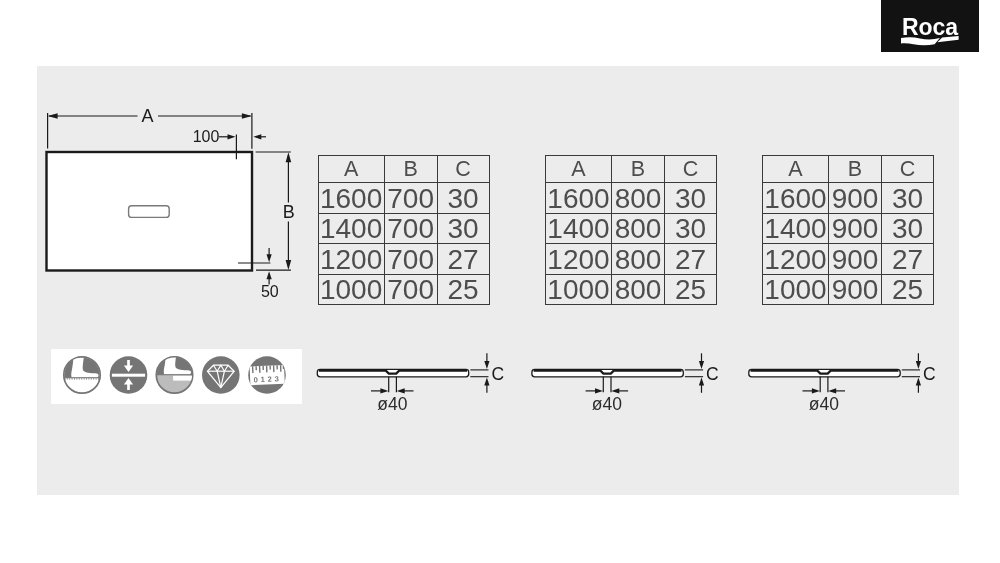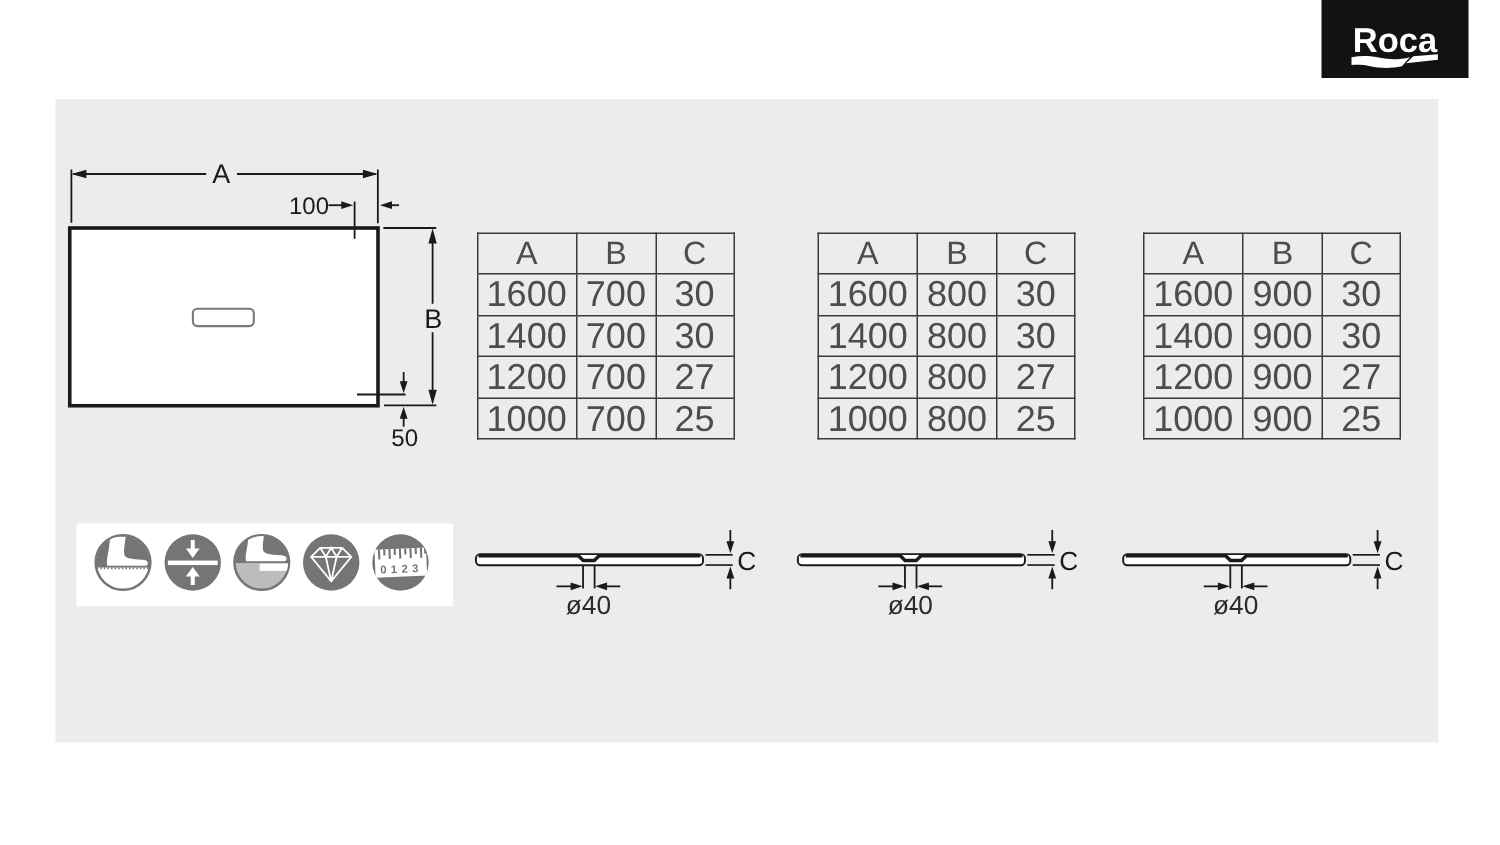--- a/index.html
+++ b/index.html
@@ -2,21 +2,21 @@
 <html><head>
 <meta charset="utf-8">
 <style>
 * { margin:0; padding:0; box-sizing:border-box; }
 html,body { width:1000px; height:563px; background:#fff; font-family:"Liberation Sans",sans-serif; overflow:hidden; }
 #stage { position:relative; width:1000px; height:563px; opacity:0.9999; }
 .panel { position:absolute; left:37px; top:66px; width:922px; height:429px; background:#ececec; }
 .logo { position:absolute; left:866px; top:0px; width:98px; height:52px; background:#121212;margin-left:15px; }
 svg.overlay { position:absolute; left:0; top:0; }
 table.dim { position:absolute; border-collapse:collapse; color:#4d4d4d; text-align:center; table-layout:fixed; }
-table.dim td { border:1px solid #3a3a3a; padding:1.5px 0 0 0; height:27.6px; font-size:24px; line-height:1; }
+table.dim td { border:1px solid #3a3a3a; padding:1.5px 0 0 0; height:27.6px; font-size:28px; line-height:1; }
 table.dim tr.h td { font-size:21.5px; padding:1px 0 0 0; }
 table.dim td.ca { width:66px; }
 table.dim td.cb { width:53px; }
 table.dim td.cc { width:52px; }
 .whitebox { position:absolute; left:51px; top:349px; width:251px; height:55px; background:#fff; }
 </style>
 </head>
 <body>
 <div id="stage">
   <div class="panel"></div>

